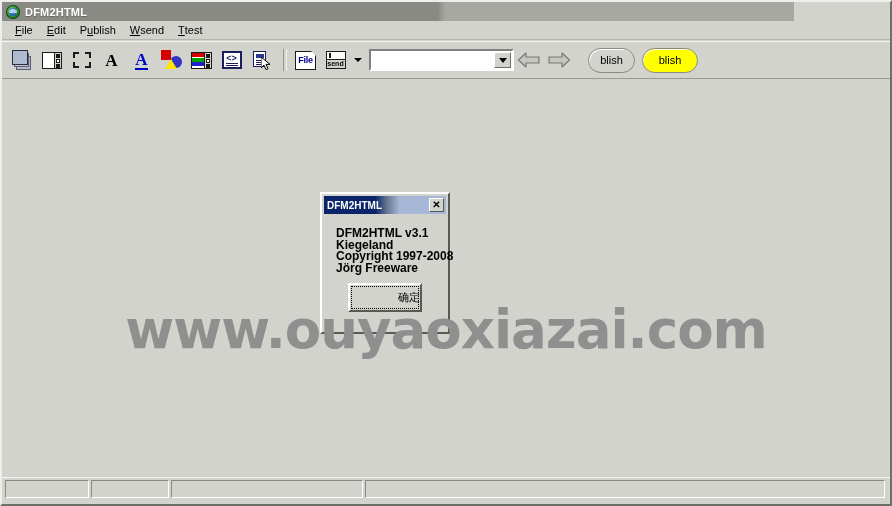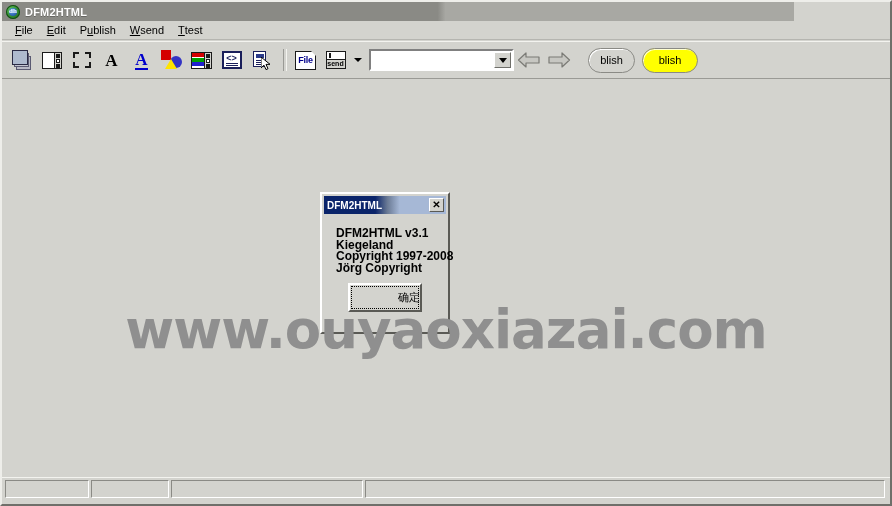--- a/index.html
+++ b/index.html
@@ -585,21 +585,21 @@
 
     <div class="dialog">
       <div class="dlg-title">
         <div class="dlg-title-text">DFM2HTML</div>
         <div class="dlg-close">✕</div>
       </div>
       <div class="dlg-body">
         <div class="dlg-line">DFM2HTML v3.1</div>
         <div class="dlg-line">Kiegeland</div>
         <div class="dlg-line">Copyright 1997-2008</div>
-        <div class="dlg-line">Jörg Copyright</div>
+        <div class="dlg-line">Jörg Freeware</div>
         <div class="dlg-okwrap">
           <div class="dlg-ok">
             <div class="focus"></div>
             <span>确定</span>
           </div>
         </div>
       </div>
     </div>
 
     <div class="watermark">www.ouyaoxiazai.com</div>

